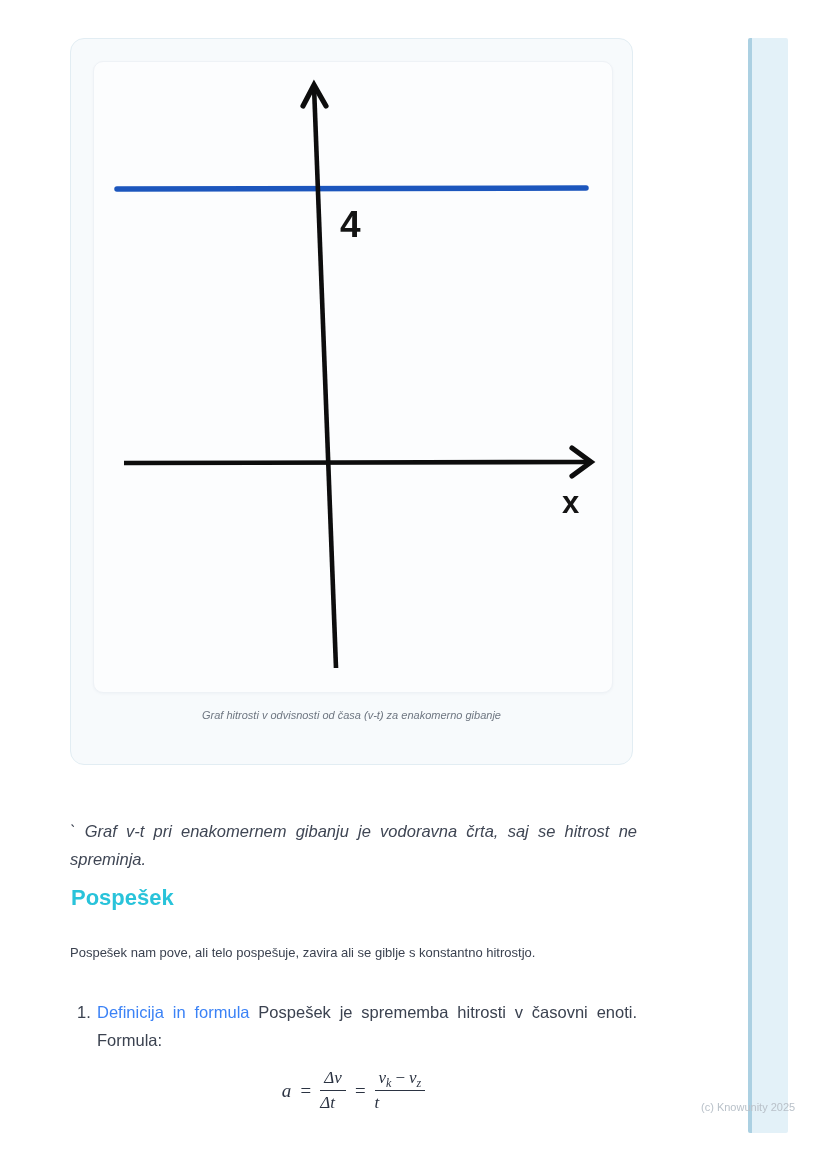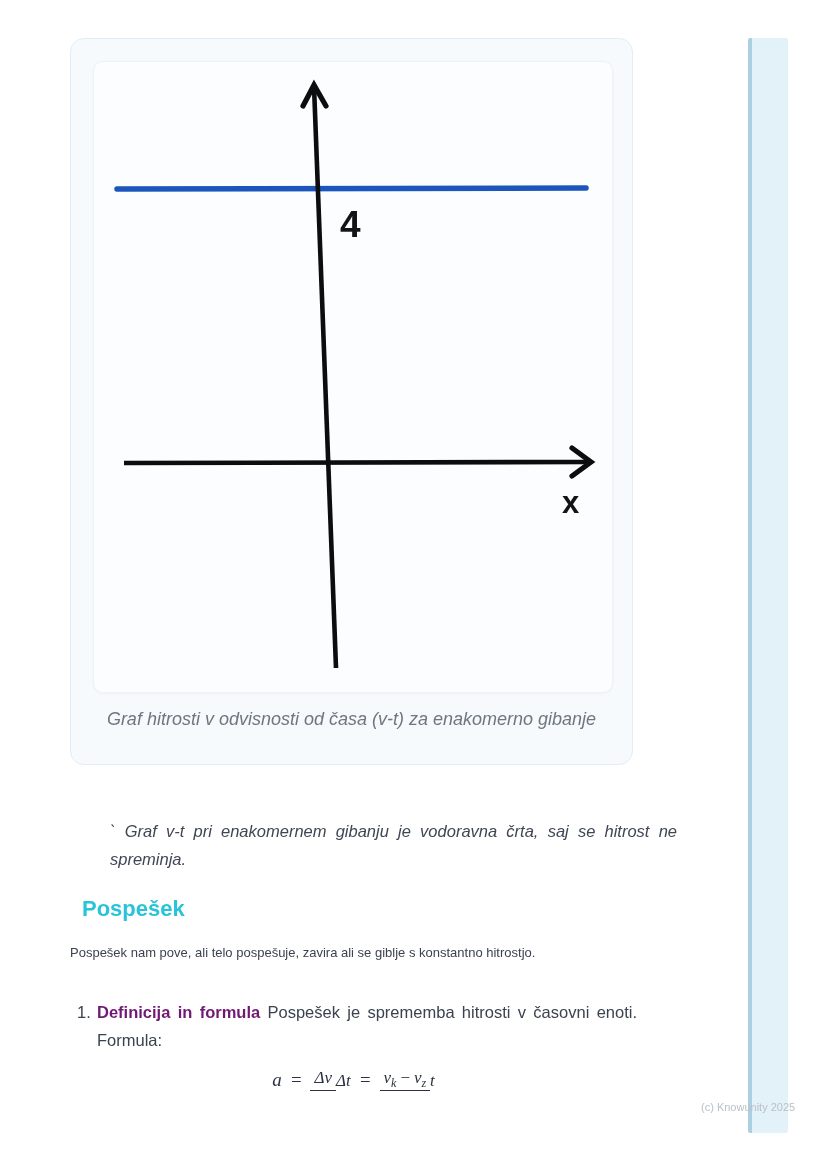--- a/index.html
+++ b/index.html
@@ -32,65 +32,64 @@
   }
   .graph-panel svg { position: absolute; left: 0; top: 0; }
   .graph-panel svg text {
     font-family: "Liberation Sans", sans-serif;
     fill: #141414;
   }
   .figure-caption {
     position: absolute; left: 0; right: 0; top: 670px;
     text-align: center;
     font-style: italic;
-    font-size: 18px;
+    font-size: 11px;
     color: #6e7681;
   }
 
   
   .note-paragraph {
     position: absolute; left: 70px; top: 800px; width: 567px;
     font-style: italic;
     font-size: 16.5px; line-height: 28px;
     text-align: justify;
     color: #3f4654;
-    margin-left: 40px;
   }
   .section-heading {
     position: absolute; left: 70px; top: 884px;
     font-size: 22px; font-weight: 700;
-    margin: 12px;
+    margin: 1px;
   }
   .intro-paragraph {
     position: absolute; left: 70px; top: 926px; width: 567px;
     font-size: 13px; line-height: 28px;
     text-align: justify;
   }
   .definition-item {
     position: absolute; left: 70px; top: 998px; width: 567px;
     font-size: 16.5px; line-height: 28px;
     text-align: justify;
     padding-left: 27px;
     box-sizing: border-box;
   }
   .list-number { position: absolute; left: 7px; top: 0; }
-  .list-bold { font-weight: 700; color: #701a75; }
+  .list-bold { font-weight: 400; color: #3b82f6; }
 
   
   .formula-row {
     position: absolute; left: 70px; top: 1068px; width: 567px;
     display: flex; justify-content: center; align-items: center;
     gap: 8px;
     font-family: "Liberation Serif", serif;
     font-style: italic;
     font-size: 19px;
     color: #2b3342;
   }
   .frac {
-    display: inline-flex; flex-direction: row; align-items: center;
+    display: inline-flex; flex-direction: column; align-items: flex-start;
     font-size: 17px; line-height: 1.2;
   }
   .frac .num { padding: 0 4px 2px; border-bottom: 1.4px solid #2b3342; }
   .frac .den { padding-top: 2px; }
   .frac sub {
     font-size: 12px; font-style: italic;
     vertical-align: sub; line-height: 0;
   }
   .minus-sign { margin: 0 3px; }
 

